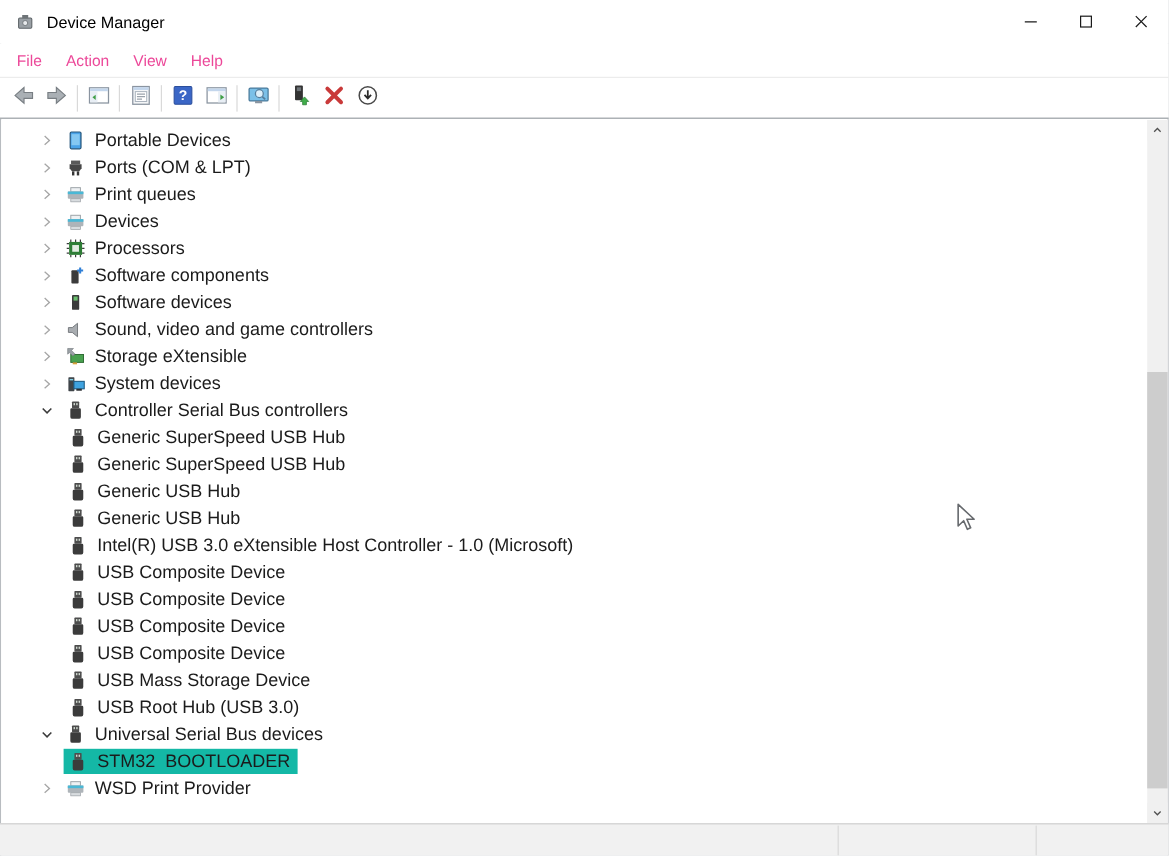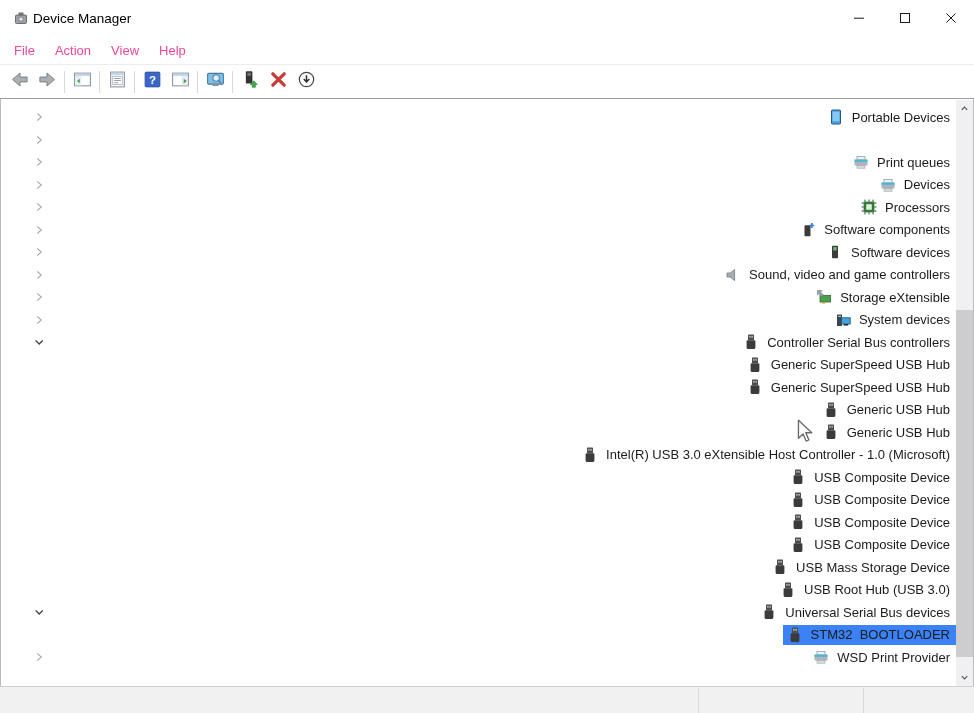--- a/index.html
+++ b/index.html
@@ -3,44 +3,44 @@
 <meta charset="utf-8">
 <style>
   * { margin:0; padding:0; box-sizing:border-box; }
   html,body { width:974px; height:713px; overflow:hidden; }
   body { font-family:"Liberation Sans", sans-serif; background:#fff; position:relative; color:#1b1b1b; }
   .window { position:absolute; inset:0; background:#fff; box-shadow: inset -1px 0 #b8bcc0, inset 1px 0 #b8bcc0, inset 0 -1px #b8bcc0; }
 
   
   .titlebar { height:36px; display:flex; align-items:center; background:#fff; }
   .app-icon { width:16px; height:16px; margin-left:13px; flex:0 0 auto; }
-  .title-text { margin-left:4px; font-size:13.5px; color:#000; }
+  .title-text { margin-left:10px; font-size:13.5px; color:#000; }
   .tb-spacer { flex:1; }
   .win-btn { width:46px; height:36px; display:flex; align-items:center; justify-content:center; }
   .win-btn svg { width:12px; height:12px; }
 
   
   .menubar { height:29px; display:flex; align-items:center; padding-left:4px; border-bottom:1px solid #ececec; background:#fff; }
   .menu-item { padding:4px 10px; font-size:13px; color:#ec4899; }
 
   
   .toolbar { height:34px; display:flex; align-items:center; padding-left:5px; background:#fff; border-bottom:1px solid #989ea4; }
   .tool-btn { width:28px; height:26px; display:flex; align-items:center; justify-content:center; }
   .tool-btn svg { width:19px; height:19px; }
   .tool-sep { width:1px; height:22px; background:#d9d9d9; margin:0 3px; }
 
   
   .tree { position:absolute; left:1px; right:18px; top:100px; height:586px; overflow:hidden; background:#fff; padding-top:6px; }
-  .trow { height:22.5px; display:flex; align-items:center; font-size:13px; white-space:pre;justify-content:space-between; }
+  .trow { height:22.5px; display:flex; align-items:center; font-size:15px; white-space:pre; }
   .trow.lvl0 { padding-left:30px; }
   .trow.lvl1 { padding-left:32px; }
   .chev { width:16px; height:16px; flex:0 0 auto; margin-right:8px; }
   .chev svg { width:16px; height:16px; }
   .item-body { display:flex; align-items:center; padding:2px 6px 2px 4px; margin-left:-4px; border-radius:0; }
-  .item-body.selected { background:#3b82f6; }
+  .item-body.selected { background:#14b8a6; }
   .icon16 { width:16px; height:16px; flex:0 0 auto; margin-right:8px; }
   .icon16 svg { width:16px; height:16px; display:block; }
   .tlabel { white-space:pre; color:#1b1b1b; }
 
   
   .vscroll { position:absolute; top:100px; right:1px; width:17px; height:586px; background:#f0f0f0; }
   .sb-btn { position:absolute; left:0; width:17px; height:17px; display:flex; align-items:center; justify-content:center; background:#f0f0f0; }
   .sb-up { top:0; } .sb-down { bottom:0; }
   .sb-btn svg { width:9px; height:9px; }
   .sb-thumb { position:absolute; left:0; top:210px; width:17px; height:347px; background:#cdcdcd; }
@@ -170,21 +170,26 @@
 
   <div class="tree">
       <div class="trow lvl0"><span class="chev"><svg viewBox="0 0 16 16">
             <path d="M6.2 4.4 L10.2 8 L6.2 11.6" fill="none" stroke="#a6a6a6" stroke-width="1.1"></path>
           </svg></span><span class="item-body"><span class="icon16"><svg viewBox="0 0 16 16">
               <rect x="3.5" y="1" width="9" height="14" rx="1" fill="#4aa3e8" stroke="#27567a" stroke-width="1"></rect>
               <rect x="4.6" y="2.8" width="6.8" height="9.2" fill="#85c8f2"></rect>
             </svg></span><span class="tlabel">Portable Devices</span></span></div>
       <div class="trow lvl0"><span class="chev"><svg viewBox="0 0 16 16">
             <path d="M6.2 4.4 L10.2 8 L6.2 11.6" fill="none" stroke="#a6a6a6" stroke-width="1.1"></path>
-          </svg></span></div>
+          </svg></span><span class="item-body"><span class="icon16"><svg viewBox="0 0 16 16">
+              <rect x="4.2" y="1.8" width="7.6" height="3" fill="#5a5a5a"></rect>
+              <path d="M3 4.8 h10 v3.4 l-1.9 2.6 H4.9 L3 8.2 z" fill="#474747"></path>
+              <rect x="5" y="10.8" width="2" height="3.4" fill="#353535"></rect>
+              <rect x="9" y="10.8" width="2" height="3.4" fill="#353535"></rect>
+            </svg></span><span class="tlabel">Ports (COM &amp; LPT)</span></span></div>
       <div class="trow lvl0"><span class="chev"><svg viewBox="0 0 16 16">
             <path d="M6.2 4.4 L10.2 8 L6.2 11.6" fill="none" stroke="#a6a6a6" stroke-width="1.1"></path>
           </svg></span><span class="item-body"><span class="icon16"><svg viewBox="0 0 16 16">
               <rect x="4" y="2.4" width="8" height="3.6" fill="#eef1f3" stroke="#9aa0a5" stroke-width="0.8"></rect>
               <rect x="1.5" y="5.6" width="13" height="6" rx="0.8" fill="#aeb4b9"></rect>
               <rect x="1.5" y="5.6" width="13" height="2.2" fill="#49b8d6"></rect>
               <rect x="4" y="11.6" width="8" height="2.6" fill="#d8dcdf" stroke="#9aa0a5" stroke-width="0.6"></rect>
             </svg></span><span class="tlabel">Print queues</span></span></div>
       <div class="trow lvl0"><span class="chev"><svg viewBox="0 0 16 16">
             <path d="M6.2 4.4 L10.2 8 L6.2 11.6" fill="none" stroke="#a6a6a6" stroke-width="1.1"></path>

